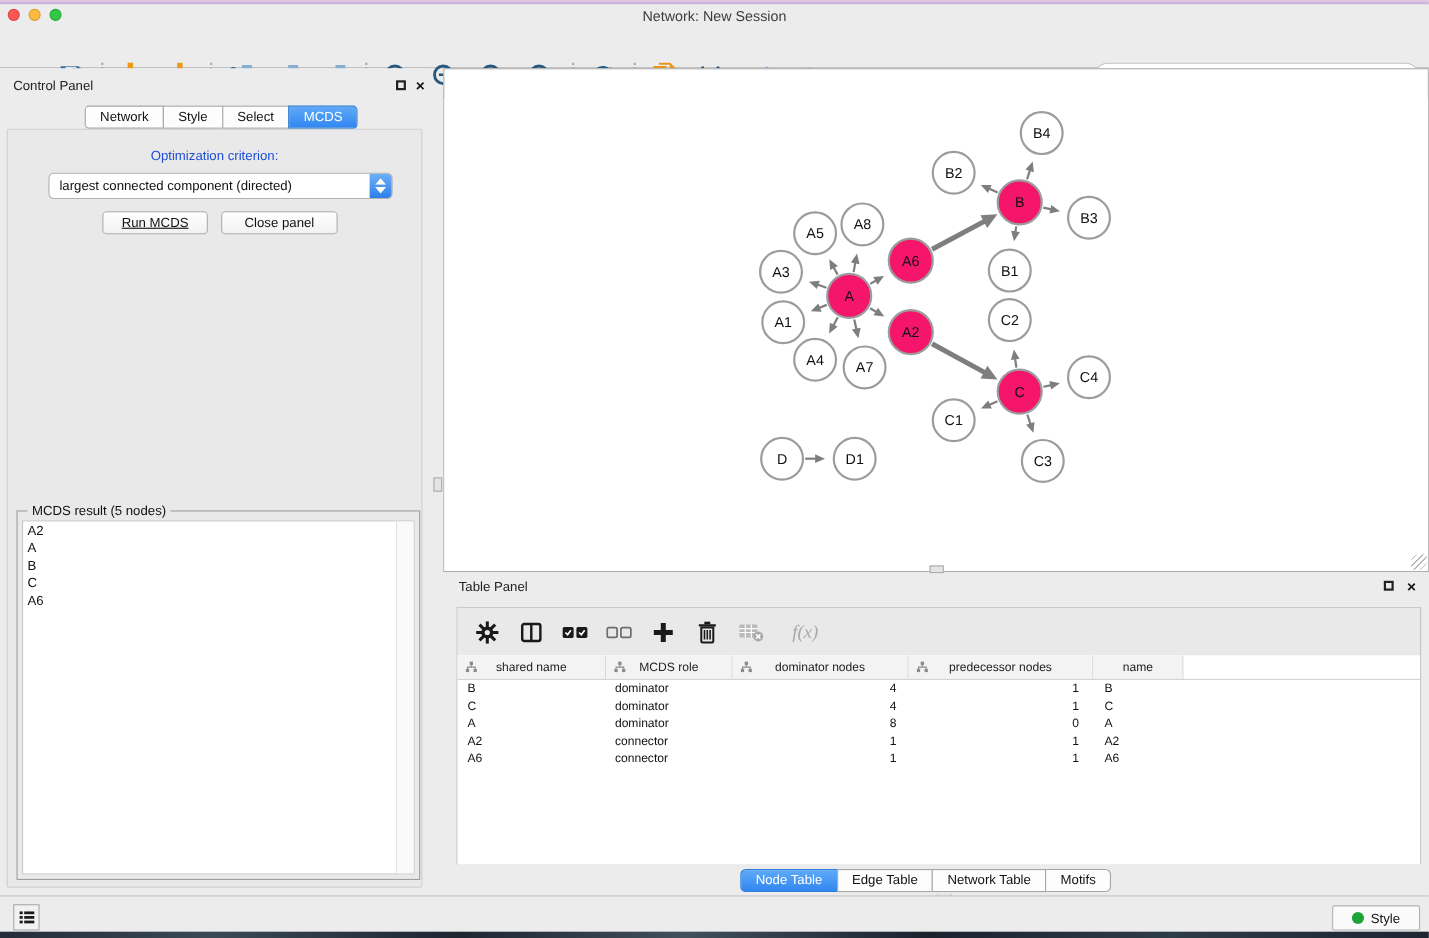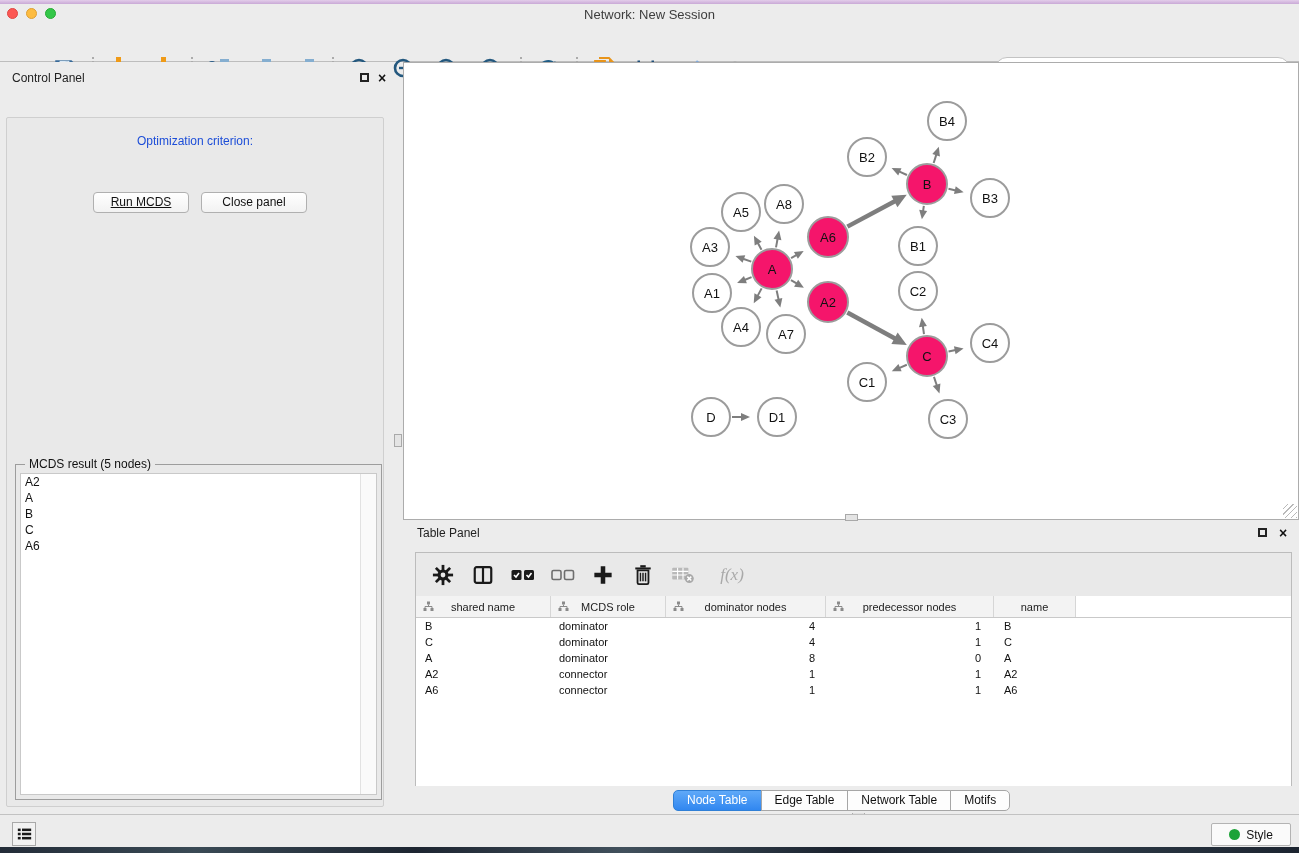--- a/index.html
+++ b/index.html
@@ -322,22 +322,39 @@
         </svg>
     </span>
     <input type="text" placeholder="" style="">
   </div>
 </div>
 
 <div class="control-panel">
   <div class="cp-header">Control Panel</div>
   <span class="float-icon cp-float"></span>
   <span class="close-icon cp-close">×</span>
+  <div class="seg-tabs control-tabs">
+      <div class="seg-tab">Network</div>
+      <div class="seg-tab">Style</div>
+      <div class="seg-tab">Select</div>
+      <div class="seg-tab active">MCDS</div>
+    </div>
   <div class="cp-inner">
     <div class="opt-label">Optimization criterion:</div>
+    <div class="dropdown">
+      <div class="dd-value">largest connected component (directed)</div>
+      <div class="dd-stepper">
+        <svg width="10" height="6" viewBox="0 0 10 6">
+            <polygon points="5,0 10,6 0,6" fill="#fff"></polygon>
+          </svg>
+        <svg width="10" height="6" viewBox="0 0 10 6">
+            <polygon points="0,0 10,0 5,6" fill="#fff"></polygon>
+          </svg>
+      </div>
+    </div>
     <div class="btn btn-run">Run MCDS</div>
     <div class="btn btn-close">Close panel</div>
     <div class="groupbox">
       <div class="group-legend">MCDS result (5 nodes)</div>
       <div class="result-list">
         <div class="result-scroll"></div>
       <div class="result-item">A2</div>
           <div class="result-item">A</div>
           <div class="result-item">B</div>
           <div class="result-item">C</div>

